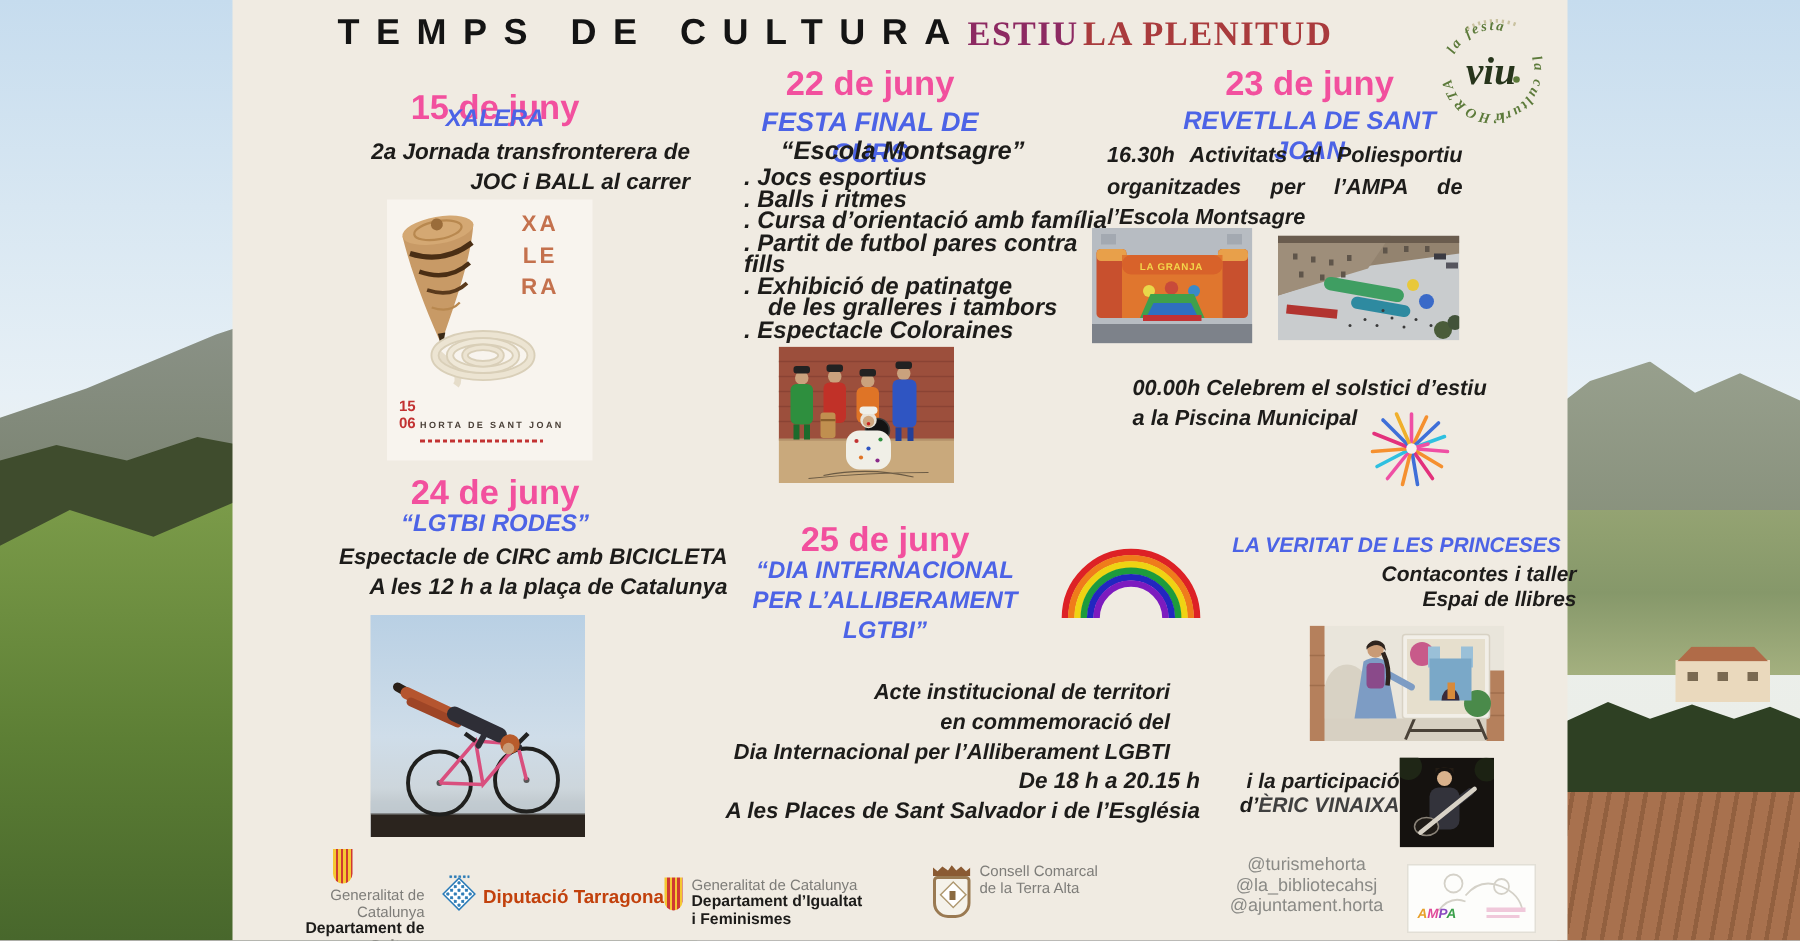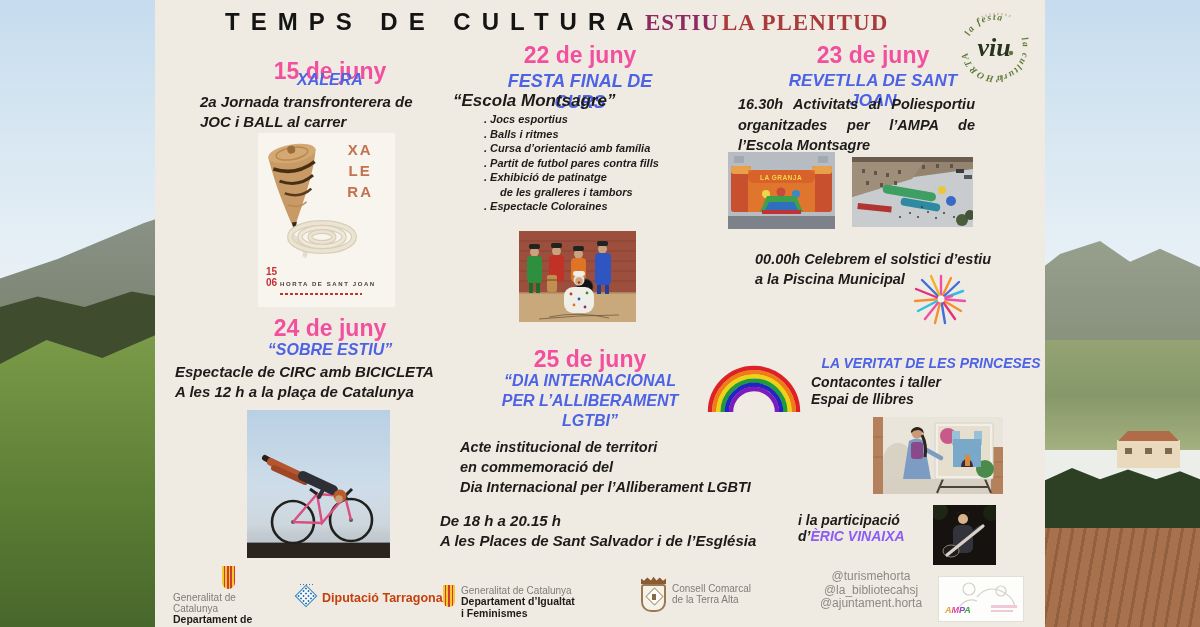--- a/index.html
+++ b/index.html
@@ -27,22 +27,22 @@
   .field-r{left:1038px;top:528px;width:162px;height:99px;
     background:repeating-linear-gradient(100deg,#a8714e 0 9px,#92603f 9px 12px);}
   .panel{position:absolute;left:155px;top:0;width:890px;height:627px;background:#f0ebe2;}
   
   .t-title{font-size:24px;font-weight:bold;letter-spacing:11px;color:#141414;}
   .serif{font-family:"Liberation Serif",serif;}
   .date{font-size:23px;font-weight:bold;color:#f2509e;text-align:center;}
   .etitle{font-weight:bold;font-style:italic;color:#4c63e6;text-align:center;}
   .btxt{font-weight:bold;font-style:italic;color:#1d1c1a;}
   .ml{white-space:pre-line;}
-  .ctr{text-align:left;}
-  .list{font-size:11px;line-height:14.5px;}
+  .ctr{text-align:right;}
+  .list{font-size:16px;line-height:14.5px;margin-left:12px;}
   .list .indent{padding-left:16px;}
   .ph{position:absolute;overflow:hidden;}
   
   .xp{background:#f8f4ee;}
   .xp-letters{position:absolute;right:22px;top:6px;color:#c4714d;font-weight:bold;
     font-size:15px;letter-spacing:2px;line-height:21px;text-align:center;}
   .xp-date{position:absolute;left:8px;top:112px;color:#c23232;font-weight:bold;
     font-size:10px;line-height:11px;margin-top:21px;}
   .xp-venue{position:absolute;left:22px;top:148px;width:110px;color:#4a4038;font-weight:bold;
     font-size:6px;letter-spacing:1.6px;}
@@ -304,21 +304,21 @@
         <line x1="36" y1="28" x2="10" y2="30" stroke="#f5902f"></line>
         <line x1="36" y1="28" x2="11" y2="18" stroke="#e3317c"></line>
         <line x1="36" y1="28" x2="17" y2="9" stroke="#3f6fd8"></line>
         <line x1="36" y1="28" x2="26" y2="5" stroke="#f0b02c"></line>
         <line x1="36" y1="28" x2="47" y2="25" stroke="#ef4fa4"></line>
       </g>
       <circle cx="36" cy="28" r="3.5" fill="#f6f3ee"></circle>
     </svg>
 
     <div class="abs date" style="left:75px;top:315px;width:200px;">24 de juny</div>
-    <div class="abs etitle" style="left:75px;top:341px;width:200px;font-size:16px;">“SOBRE ESTIU”</div>
+    <div class="abs etitle" style="left:75px;top:341px;width:200px;font-size:16px;">“LGTBI RODES”</div>
     <div class="abs btxt ml ctr" style="left:20px;top:362px;width:310px;font-size:15px;line-height:20px;">Espectacle de CIRC amb BICICLETA
 A les 12 h a la plaça de Catalunya</div>
 
     <div class="ph" style="left:92px;top:410px;width:143px;height:148px;background:linear-gradient(180deg,#b9d0e4 0%,#cfdde9 55%,#cdd6dc 78%,#bcc4c9 88%);">
       <svg width="143" height="148" viewBox="0 0 143 148">
         <rect y="132" width="143" height="16" fill="#2b241e"></rect>
         <rect y="124" width="143" height="9" fill="#c2ccd2" opacity="0.6"></rect>
         <circle cx="46" cy="112" r="21" fill="none" stroke="#20201e" stroke-width="2.6"></circle>
         <circle cx="104" cy="110" r="21" fill="none" stroke="#20201e" stroke-width="2.6"></circle>
         <circle cx="46" cy="112" r="2" fill="#555"></circle>
@@ -347,21 +347,21 @@
       <g fill="none" stroke-width="4.4">
         <path d="M4,50 A44,44 0 0 1 92,50" stroke="#dd2126"></path>
         <path d="M8.2,50 A39.8,39.8 0 0 1 87.8,50" stroke="#ef7c1b"></path>
         <path d="M12.4,50 A35.6,35.6 0 0 1 83.6,50" stroke="#efd313"></path>
         <path d="M16.6,50 A31.4,31.4 0 0 1 79.4,50" stroke="#1d9b3d"></path>
         <path d="M20.8,50 A27.2,27.2 0 0 1 75.2,50" stroke="#2226c0"></path>
         <path d="M25,50 A23,23 0 0 1 71,50" stroke="#7d1bbf"></path>
       </g>
     </svg>
 
-    <div class="abs btxt ml ctr" style="left:305px;top:437px;width:320px;font-size:14.5px;line-height:20px;">Acte institucional de territori
+    <div class="abs btxt ml ctr" style="left:305px;top:452px;width:320px;font-size:14.5px;line-height:20px;">Acte institucional de territori
 en commemoració del
 Dia Internacional per l’Alliberament LGBTI</div>
     <div class="abs btxt ml ctr" style="left:285px;top:511px;width:360px;font-size:15px;line-height:20px;">De 18 h a 20.15 h
 A les Places de Sant Salvador i de l’Església</div>
 
     <div class="abs etitle" style="left:656px;top:355px;width:240px;font-size:14px;">LA VERITAT DE LES PRINCESES</div>
     <div class="abs btxt ml ctr" style="left:656px;top:374px;width:240px;font-size:14px;line-height:17px;">Contacontes i taller
 Espai de llibres</div>
 
     <div class="ph" style="left:718px;top:417px;width:130px;height:77px;">
@@ -392,21 +392,21 @@
         <rect x="38" y="25" width="12" height="17" rx="3" fill="#8a4a8a"></rect>
         <circle cx="44" cy="16" r="5.5" fill="#c99b76"></circle>
         <path d="M38,14 a7,7 0 0 1 12,-1 l1,4 q-3,-4 -6,-4 q-4,0 -7,3 Z" fill="#2e241e"></path>
         <path d="M49,18 q5,10 3,22" stroke="#2e241e" stroke-width="3" fill="none"></path>
       </svg>
     </div>
 
     <div class="abs btxt ctr" style="left:643px;top:512px;width:135px;font-size:14px;line-height:16px;">
       <div>i la participació</div>
       <div>
-        <span>d’</span><span style="color:#8b5cf6;">ÈRIC VINAIXA</span>
+        <span>d’</span><span style="color:#404040;">ÈRIC VINAIXA</span>
       </div>
     </div>
 
     <div class="ph" style="left:778px;top:505px;width:63px;height:60px;">
       <svg width="63" height="60" viewBox="0 0 63 60">
         <rect width="63" height="60" fill="#15120f"></rect>
         <circle cx="6" cy="6" r="9" fill="#1f2616"></circle>
           <circle cx="58" cy="8" r="8" fill="#1c2213"></circle>
         <rect x="20" y="20" width="20" height="28" rx="6" fill="#33333b"></rect>
         <path d="M38,30 L47,23" stroke="#33333b" stroke-width="5" stroke-linecap="round"></path>
@@ -431,21 +431,21 @@
 
     <div class="abs" style="left:288px;top:585px;display:flex;gap:6px;align-items:flex-start;">
       <div class="senyera" style="width:12px;height:22px;"></div>
       <div>
         <div class="logo-txt-gray">Generalitat de Catalunya</div>
         <div class="logo-txt-bold">Departament d’Igualtat</div>
         <div class="logo-txt-bold">i Feminismes</div>
       </div>
     </div>
 
-    <div class="abs" style="left:447px;top:576px;display:flex;gap:6px;align-items:center;padding-left:39px;">
+    <div class="abs" style="left:428px;top:576px;display:flex;gap:6px;align-items:flex-start;padding-left:39px;">
       <div>
         <div class="crown-brown"></div>
         <div class="shield-consell">
             <div class="inner"></div>
             <div class="dot"></div>
           </div>
       </div>
       <div>
         <div class="logo-txt-gray">Consell Comarcal</div>
         <div class="logo-txt-gray">de la Terra Alta</div>

